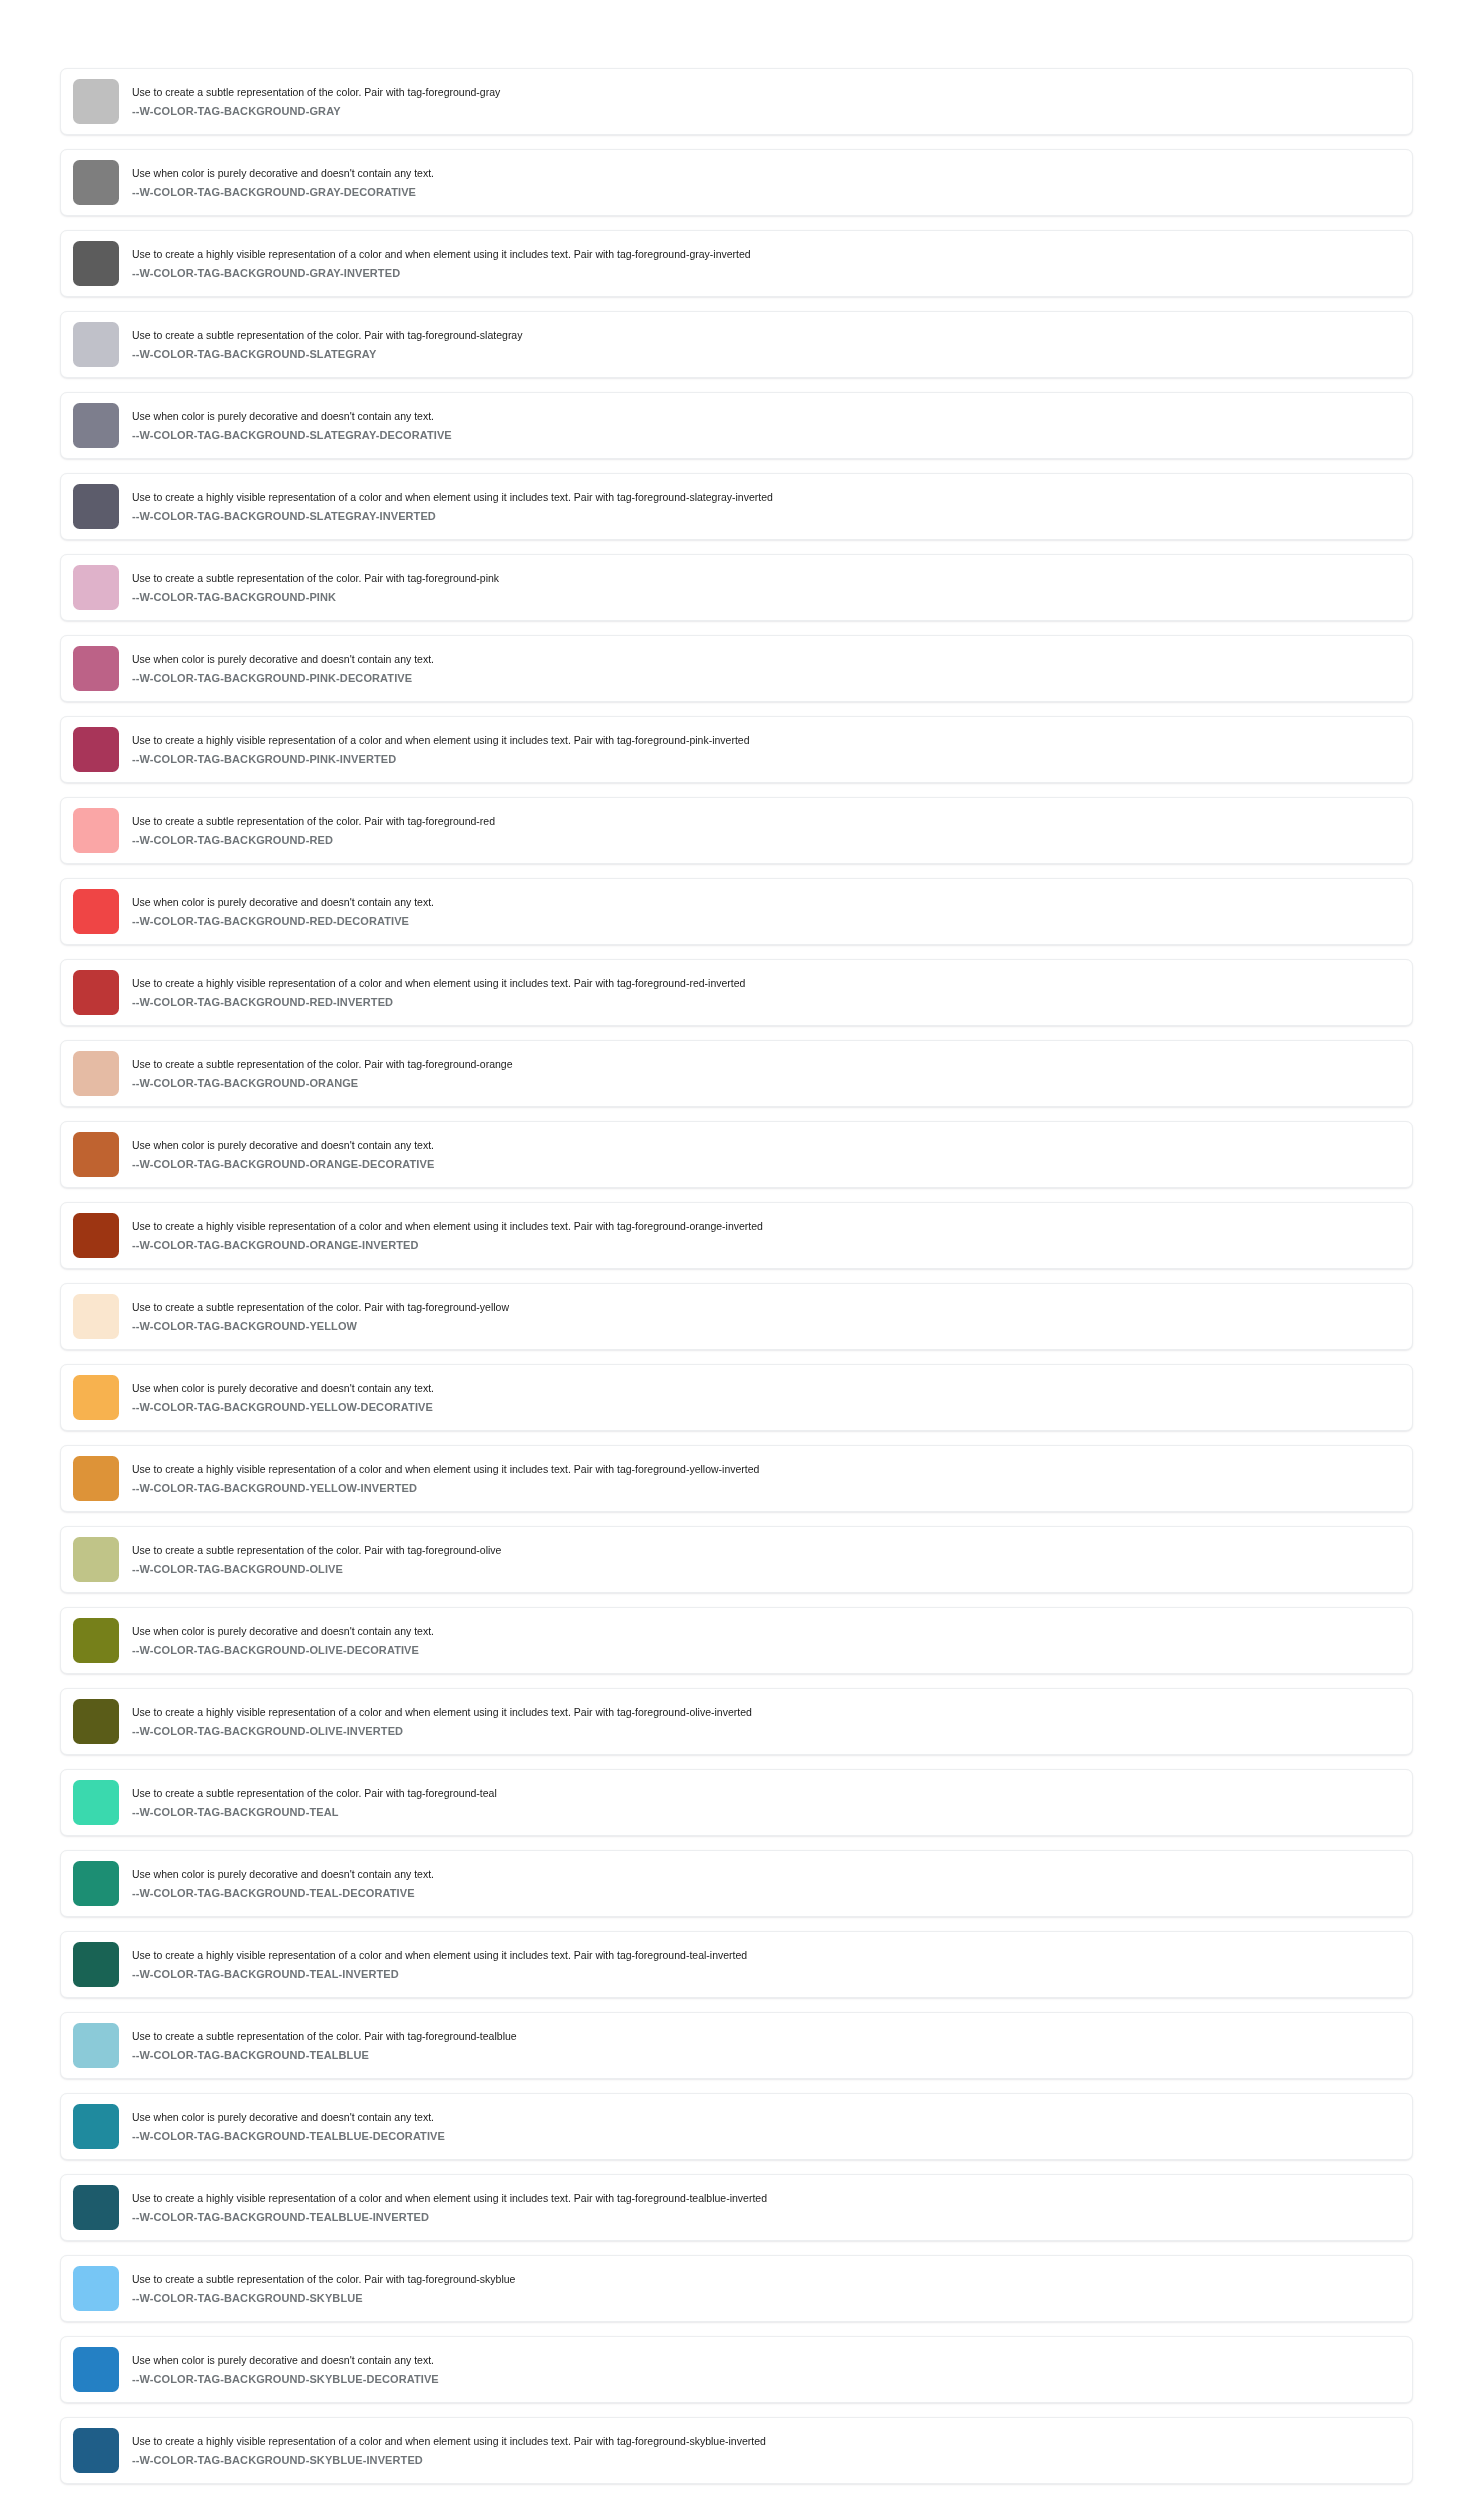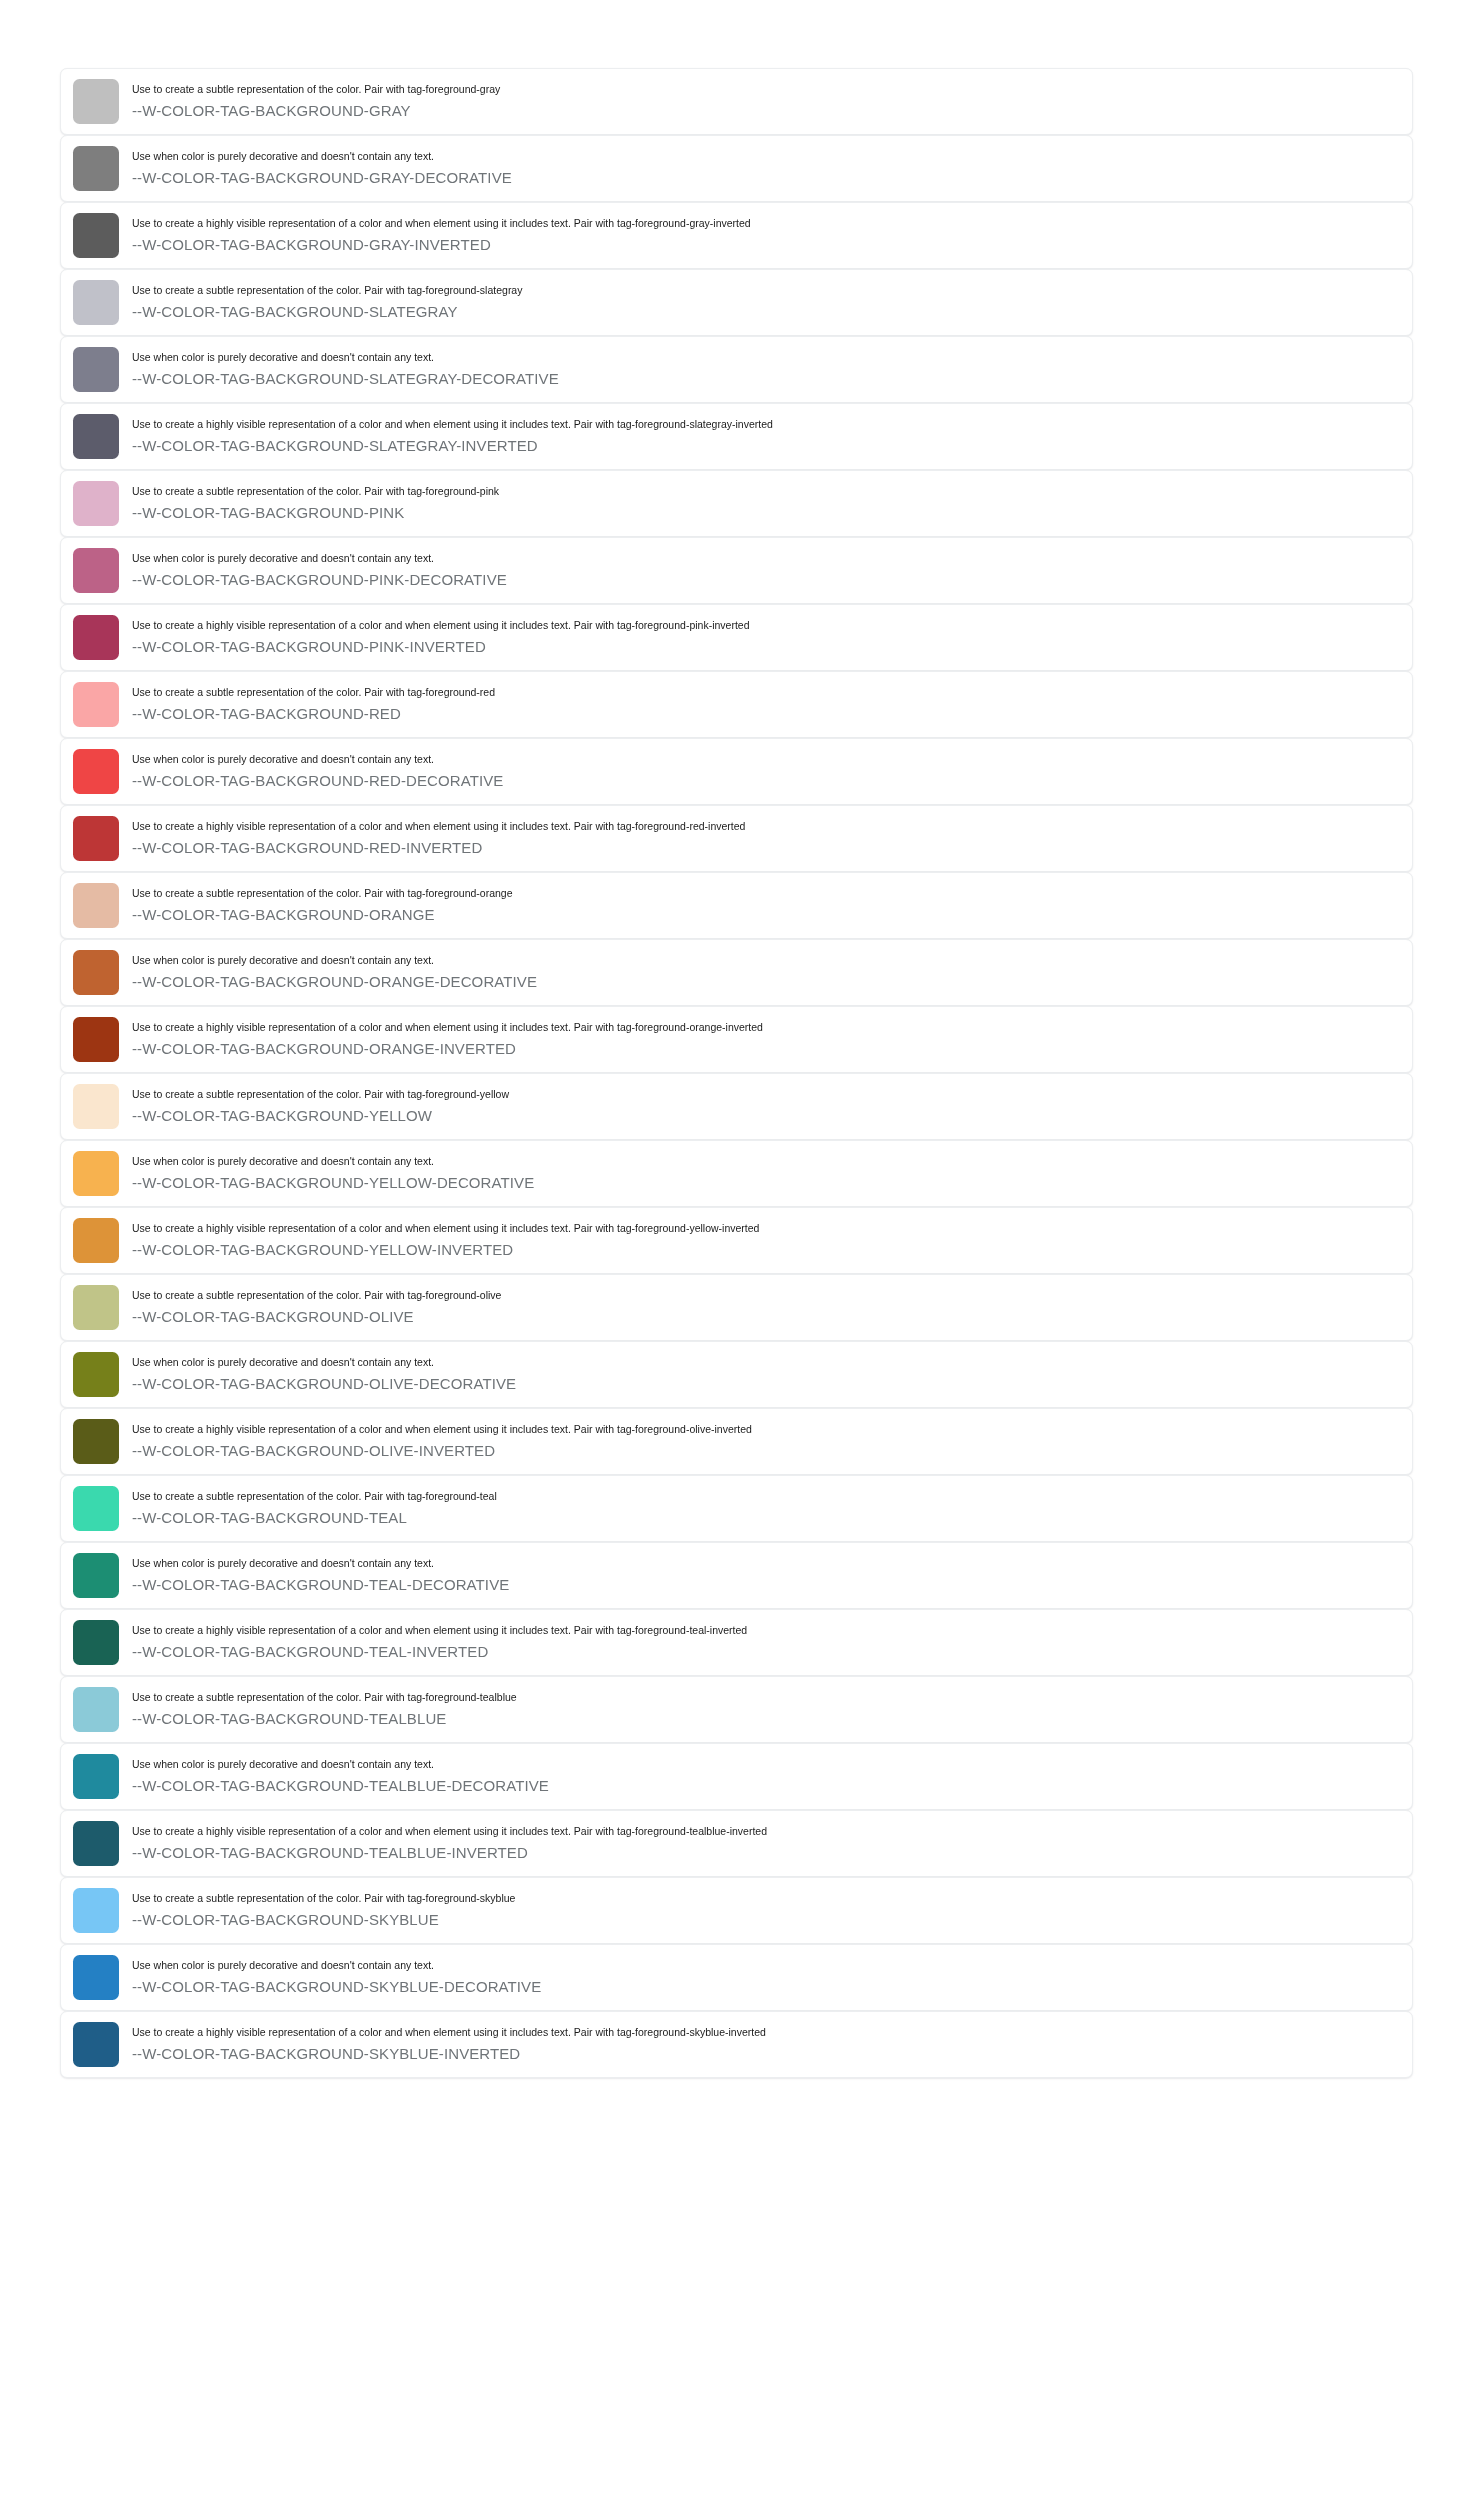--- a/index.html
+++ b/index.html
@@ -16,20 +16,21 @@
     background: #ffffff;
     position: relative;
     padding-top: 68px;
     padding-bottom: 85px;
   }
   #token-list {
     width: 1353px;
     margin: 0 auto 0 60px;
     display: flex;
     flex-direction: column;
+    gap: 14px;
     justify-content: flex-end;
   }
   .token-card {
     width: 1353px;
     height: 67px;
     background: #ffffff;
     border: 0.5px solid #eceef0;
     border-radius: 7px;
     box-shadow: 0 1px 2.5px rgba(16,24,40,0.055), 0 0.5px 1px rgba(16,24,40,0.04);
     display: flex;
@@ -54,26 +55,26 @@
     min-width: 0;
   }
   .token-desc {
     font-size: 10.5px;
     line-height: 1.18;
     color: #1b1b1b;
     white-space: nowrap;
     font-weight: 400;
   }
   .token-var {
-    font-size: 15px;
+    font-size: 11px;
     line-height: 1.15;
     color: #6f7478;
     letter-spacing: 0.1px;
     white-space: nowrap;
-    font-weight: 400;
+    font-weight: 700;
   }
 </style>
 </head>
 <body>
 
 <div id="page">
   <div id="token-list">
       <div class="token-card">
         <div class="swatch" style="background-color: rgb(191, 191, 191);"></div>
         <div class="token-text">

